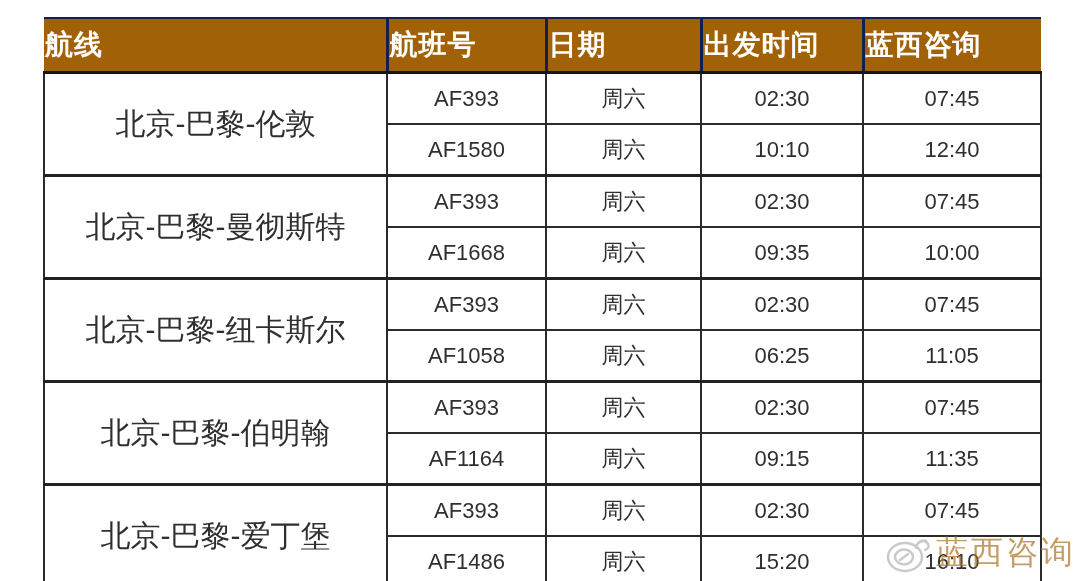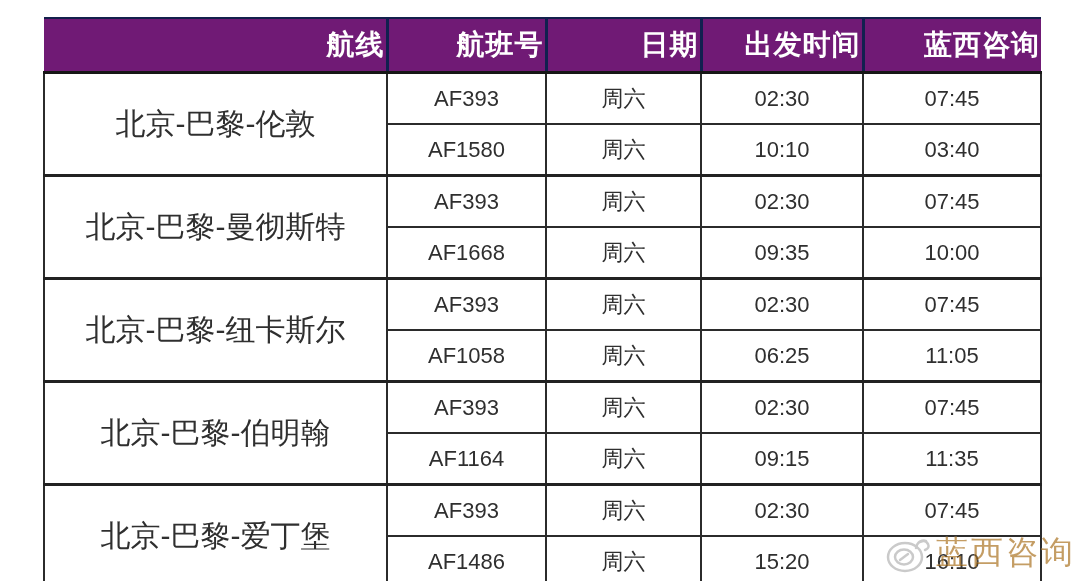--- a/index.html
+++ b/index.html
@@ -22,26 +22,26 @@
     table-layout: fixed;
     width: 997px;
   }
   .flight-table col.c-route { width: 343px; }
   .flight-table col.c-flight { width: 159px; }
   .flight-table col.c-date { width: 155px; }
   .flight-table col.c-dep { width: 162px; }
   .flight-table col.c-arr { width: 178px; }
 
   .flight-table th {
-    background: #701a75;
+    background: #a16207;
     color: #ffffff;
     font-size: 28px;
     font-weight: bold;
     height: 50px;
-    text-align: right;
+    text-align: left;
     vertical-align: middle;
     border-top: 2px solid #13204c;
     border-bottom: 3px solid #161616;
     letter-spacing: 1px;
   }
   .flight-table th + th {
     border-left: 3px solid #11204f;
     font-family: Liberation Serif, serif;
   }
   .flight-table td {
@@ -110,21 +110,21 @@
       <td class="route-cell" rowspan="2">北京-巴黎-伦敦</td>
       <td>AF393</td>
       <td>周六</td>
       <td>02:30</td>
       <td>07:45</td>
     </tr>
     <tr>
       <td>AF1580</td>
       <td>周六</td>
       <td>10:10</td>
-      <td>03:40</td>
+      <td>12:40</td>
     </tr>
 
     <tr class="group-start">
       <td class="route-cell" rowspan="2">北京-巴黎-曼彻斯特</td>
       <td>AF393</td>
       <td>周六</td>
       <td>02:30</td>
       <td>07:45</td>
     </tr>
     <tr>

